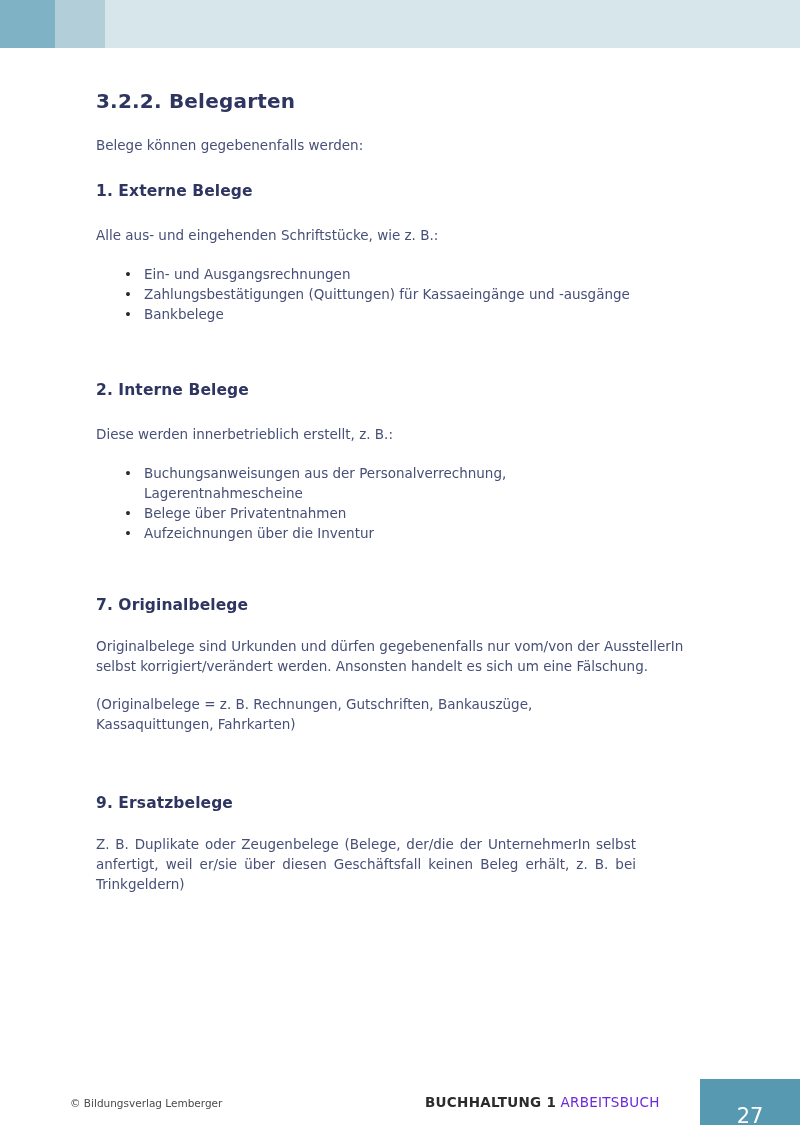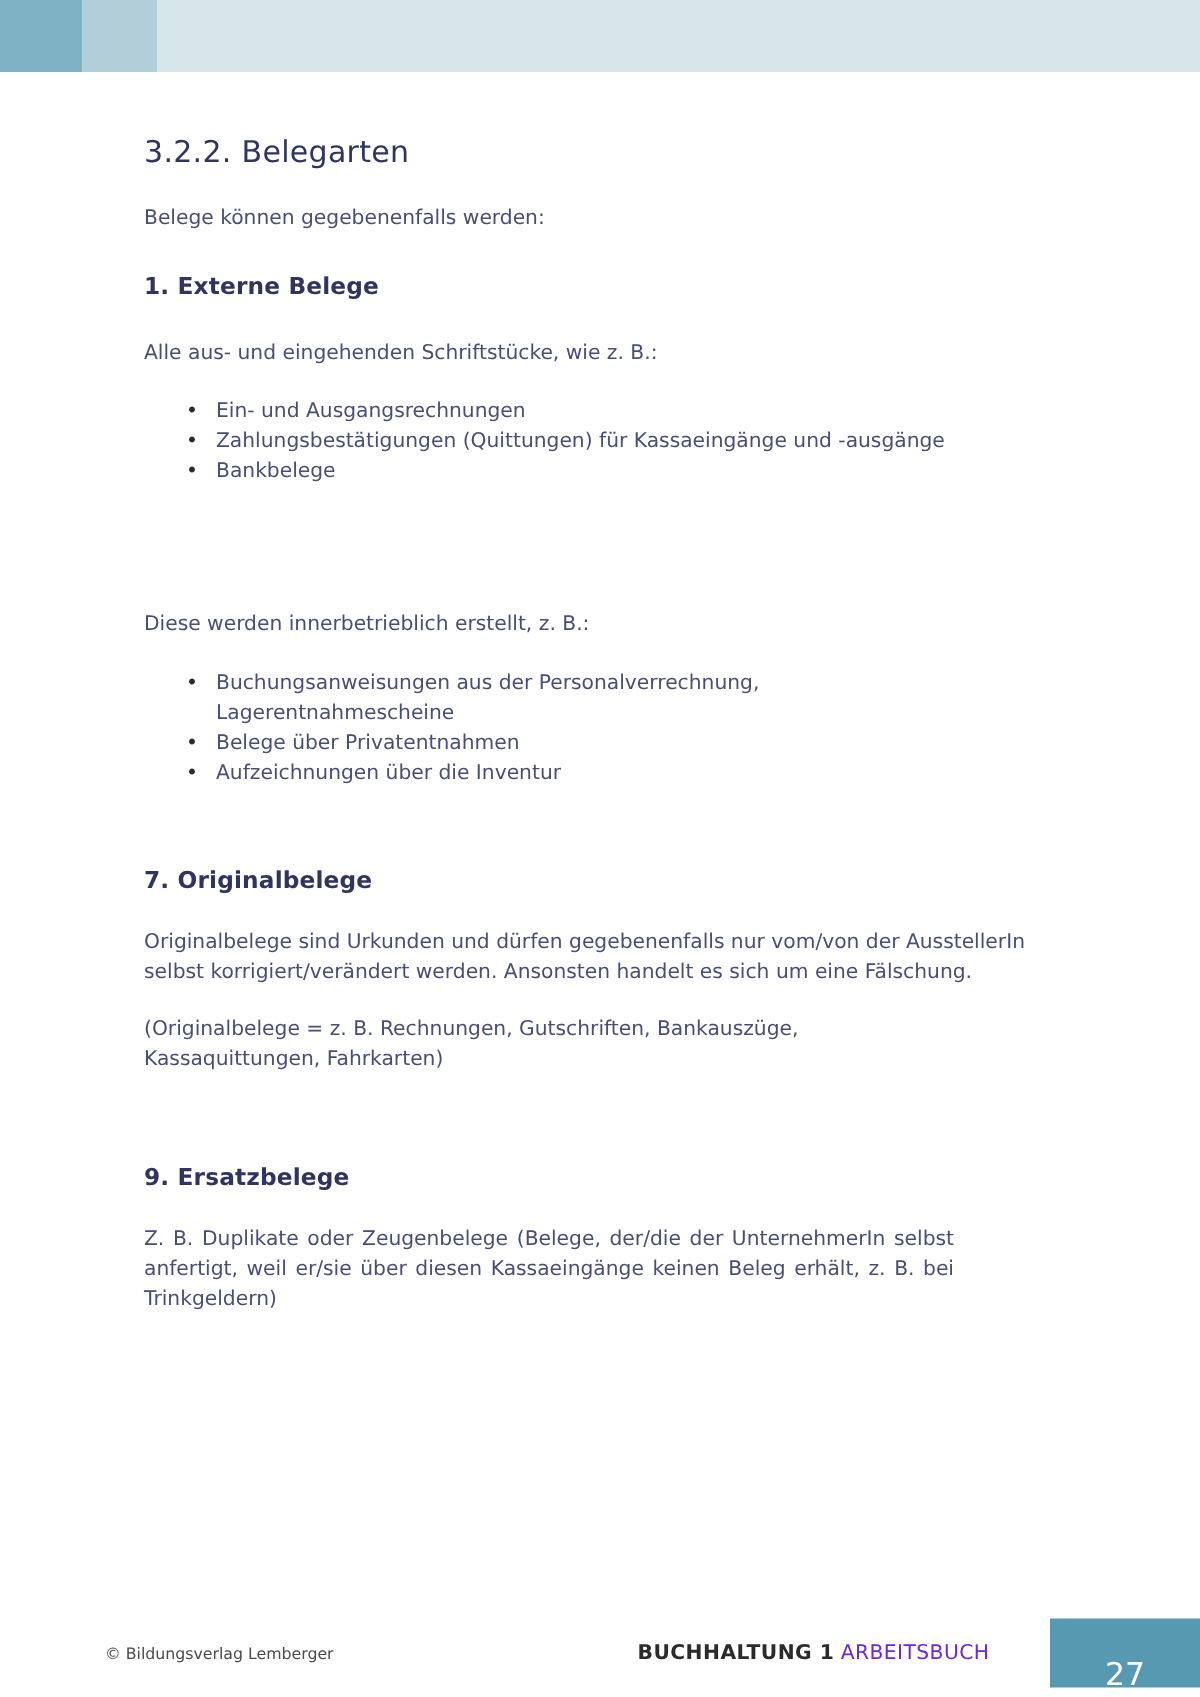--- a/index.html
+++ b/index.html
@@ -61,21 +61,21 @@
   .content {
     position: absolute;
     top: 48px;
     left: 96px;
     width: 540px;
   }
 
   h2.section-title {
     color: #2e3560;
     font-size: 20px;
-    font-weight: normal;
+    font-weight: bold;
     margin: 0;
     padding: 0;
     letter-spacing: 0.2px;
   }
   h3.sub-title {
     color: #2e3560;
     font-size: 15.5px;
     font-weight: bold;
     margin: 0;
     padding: 0;
@@ -200,20 +200,21 @@
   <p class="body-text">Alle aus- und eingehenden Schriftstücke, wie z. B.:</p>
   <div class="sp-para-to-list"></div>
   <ul class="bullets">
     <li><span class="dot">•</span><span>Ein- und Ausgangsrechnungen</span></li>
     <li><span class="dot">•</span><span>Zahlungsbestätigungen (Quittungen) für Kassaeingänge und -ausgänge</span></li>
     <li><span class="dot">•</span><span>Bankbelege</span></li>
   </ul>
 
   <div class="sp-list-to-h3"></div>
 
+  <h3 class="sub-title">2. Interne Belege</h3>
   <div class="sp-h3-to-para"></div>
   <p class="body-text">Diese werden innerbetrieblich erstellt, z. B.:</p>
   <div class="sp-para-to-list"></div>
   <ul class="bullets">
     <li style="width:430px"><span class="dot">•</span><span>Buchungsanweisungen aus der Personalverrechnung, Lagerentnahmescheine</span></li>
     <li><span class="dot">•</span><span>Belege über Privatentnahmen</span></li>
     <li><span class="dot">•</span><span>Aufzeichnungen über die Inventur</span></li>
   </ul>
 
   <div class="sp-list-to-h3-b"></div>
@@ -221,21 +222,21 @@
   <h3 class="sub-title">7. Originalbelege</h3>
   <div style="height:22px"></div>
   <p class="body-text" style="width:588px">Originalbelege sind Urkunden und dürfen gegebenenfalls nur vom/von der AusstellerIn selbst korrigiert/verändert werden. Ansonsten handelt es sich um eine Fälschung.</p>
   <div style="height:18px"></div>
   <p class="body-text" style="width:500px">(Originalbelege = z. B. Rechnungen, Gutschriften, Bankauszüge, Kassaquittungen, Fahrkarten)</p>
 
   <div class="sp-para-to-h3"></div>
 
   <h3 class="sub-title">9. Ersatzbelege</h3>
   <div style="height:22px"></div>
-  <p class="body-text justify" style="width:540px">Z. B. Duplikate oder Zeugenbelege (Belege, der/die der UnternehmerIn selbst anfertigt, weil er/sie über diesen Kassaeingänge keinen Beleg erhält, z. B. bei Trinkgeldern)</p>
+  <p class="body-text justify" style="width:540px">Z. B. Duplikate oder Zeugenbelege (Belege, der/die der UnternehmerIn selbst anfertigt, weil er/sie über diesen Geschäftsfall keinen Beleg erhält, z. B. bei Trinkgeldern)</p>
 
 </div>
 
 <div class="footer">
   <div class="footer-copyright">© Bildungsverlag Lemberger</div>
   <div class="footer-center">
     <span class="strong">BUCHHALTUNG 1</span><span>&nbsp;</span><span class="light">ARBEITSBUCH</span>
   </div>
   <div class="page-number-box">
     <span class="pnum">27</span>

